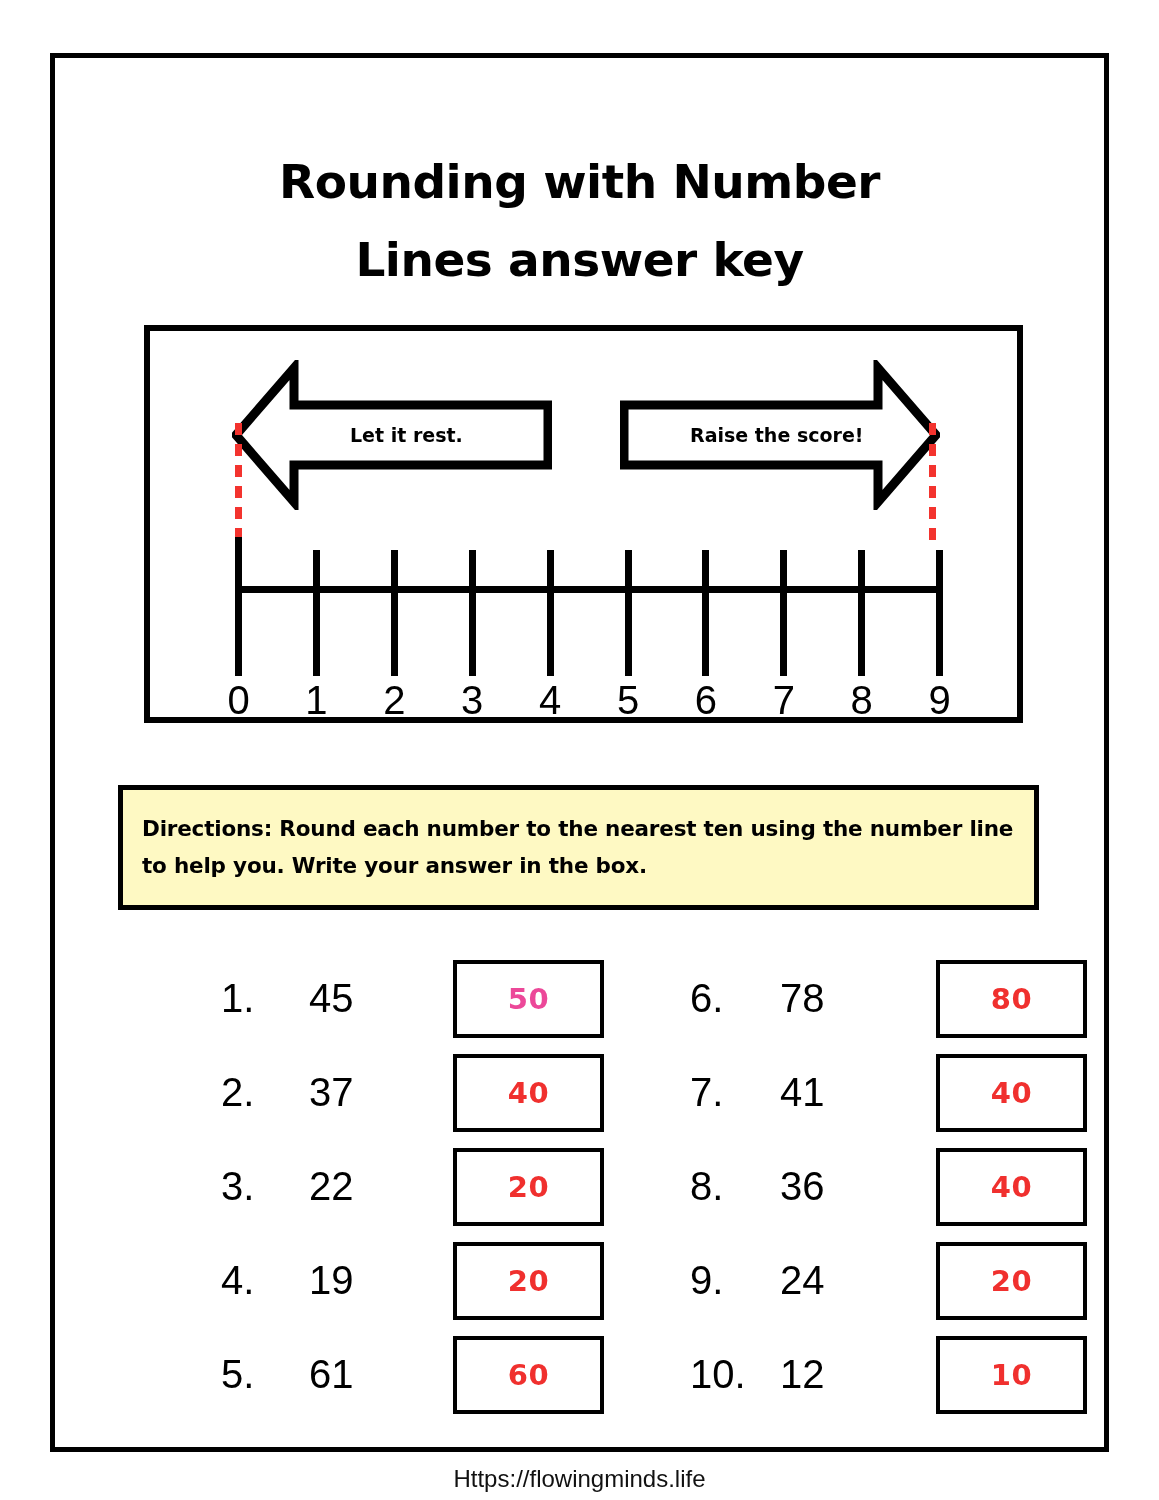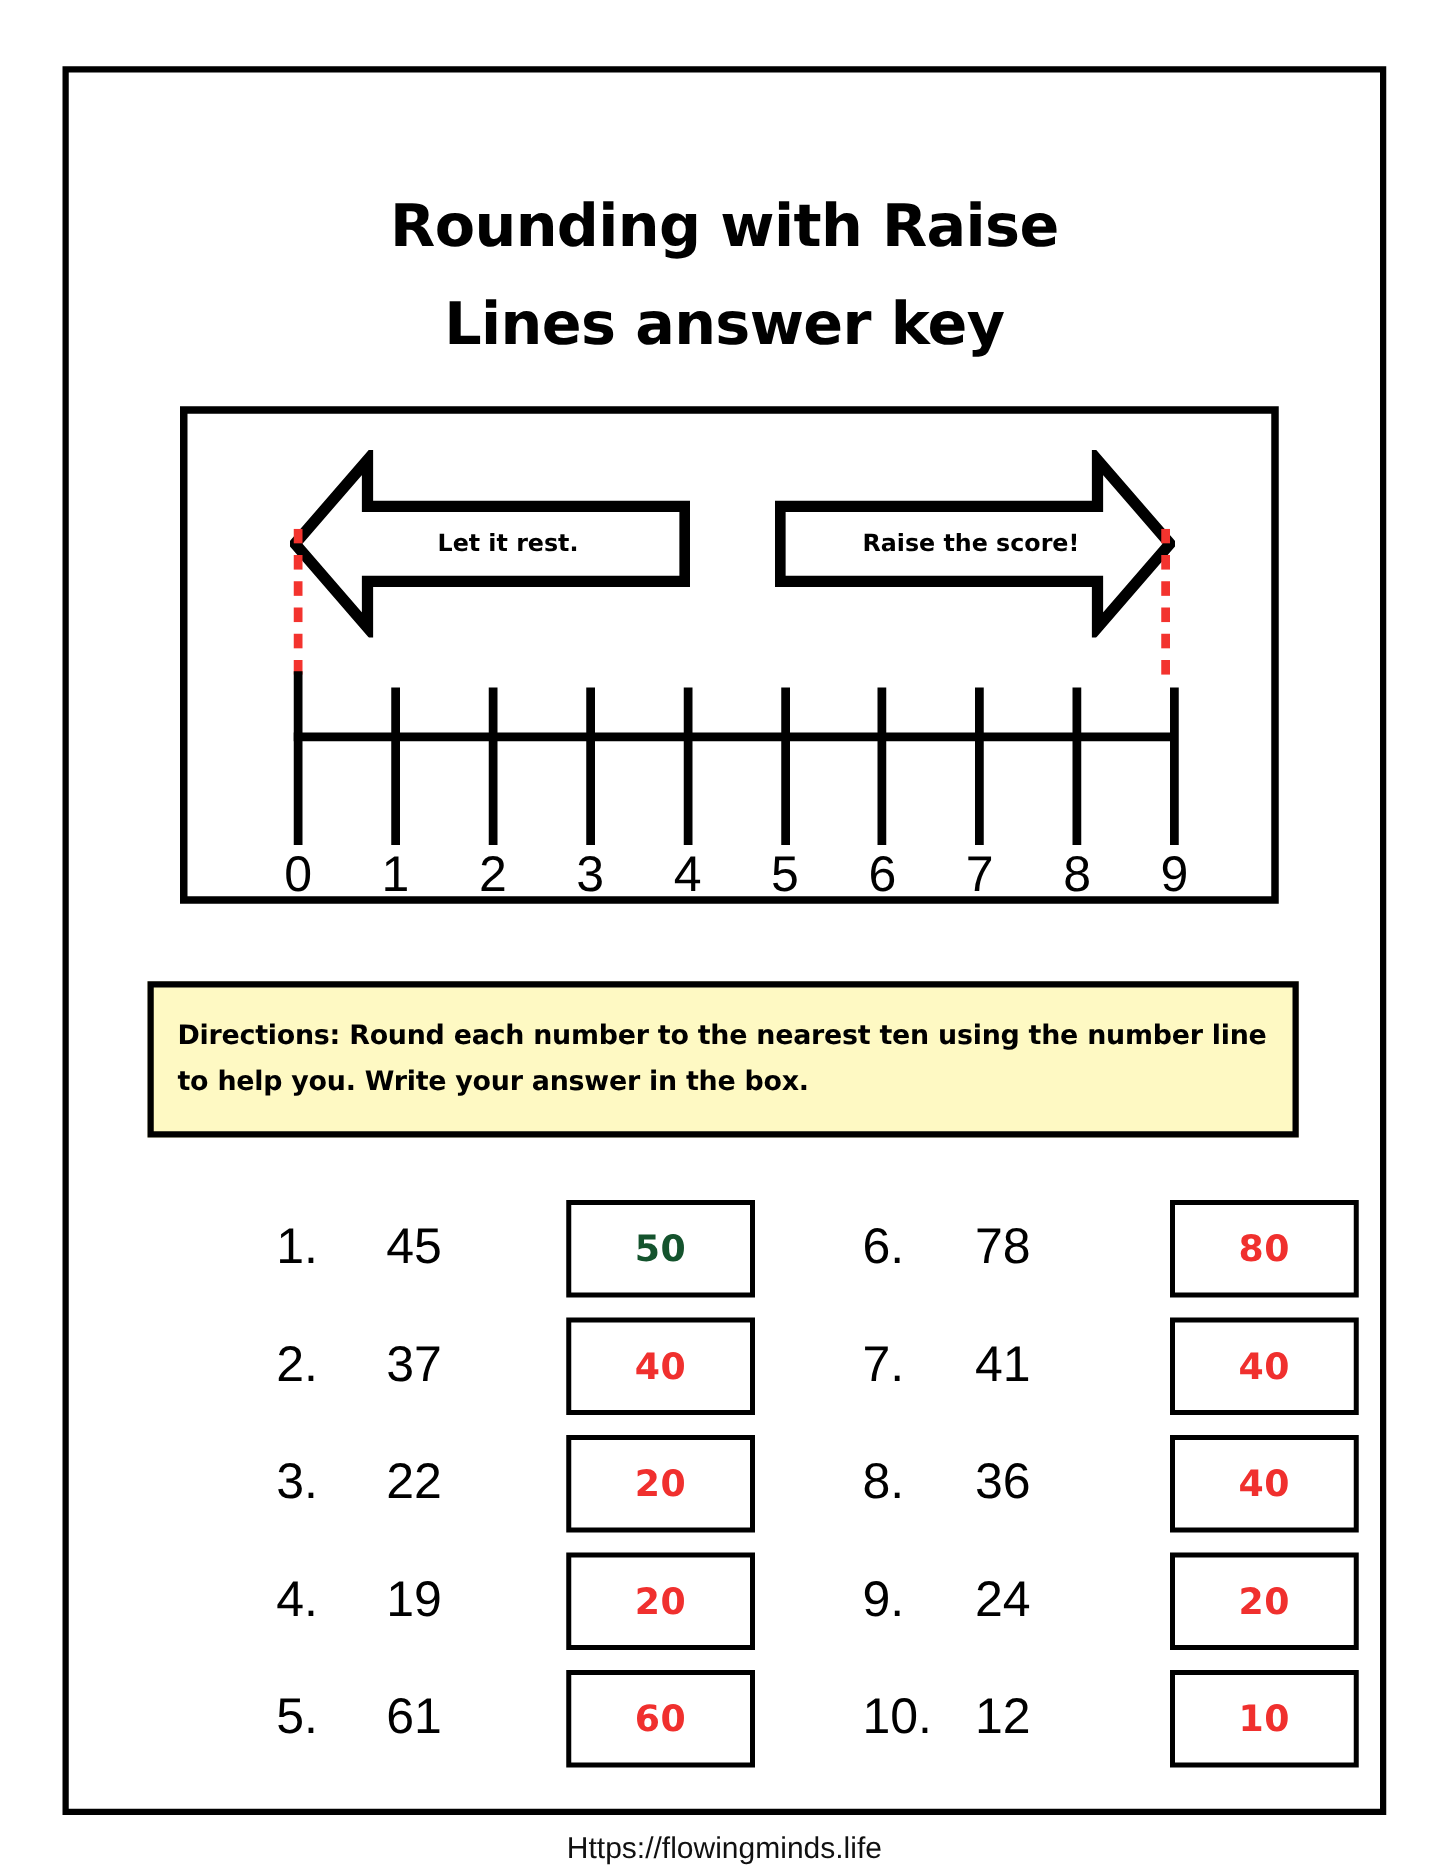--- a/index.html
+++ b/index.html
@@ -229,21 +229,21 @@
     font-weight: 300;
     color: #111111;
   }
 </style>
 </head>
 <body>
 
 <div id="page-frame">
 
   <div id="worksheet-title">
-    <span class="tline">Rounding with Raise</span>
+    <span class="tline">Rounding with Number</span>
     <span class="tline">Lines answer key</span>
   </div>
 
   <div id="numberline-panel">
     <div class="nl-inner">
 
       <div class="arrow-wrap" id="right-arrow-wrap">
         <svg class="arrow-svg" viewBox="0 0 320 150" preserveAspectRatio="none">
           <polygon points="316,75 258,8 258,45 4,45 4,105 258,105 258,142" fill="#ffffff" stroke="#000000" stroke-width="9" stroke-linejoin="miter"></polygon>
         </svg>
@@ -292,21 +292,21 @@
   <div id="directions-box">
     <div id="directions-text">Directions: Round each number to the nearest ten using the number line to help you. Write your answer in the box.</div>
   </div>
 
   <div id="problems">
     <div class="prob-col" id="col-left">
         <div class="prob-row" style="top: 0px;">
           <span class="prob-index">1.</span>
           <span class="prob-value">45</span>
           <div class="answer-box">
-            <span class="answer-text" style="color: #14532d;">50</span>
+            <span class="answer-text" style="color: #ec4899;">50</span>
           </div>
         </div>
         <div class="prob-row" style="top: 94px;">
           <span class="prob-index">2.</span>
           <span class="prob-value">37</span>
           <div class="answer-box">
             <span class="answer-text" style="color: rgb(240, 48, 46);">40</span>
           </div>
         </div>
         <div class="prob-row" style="top: 188px;">

